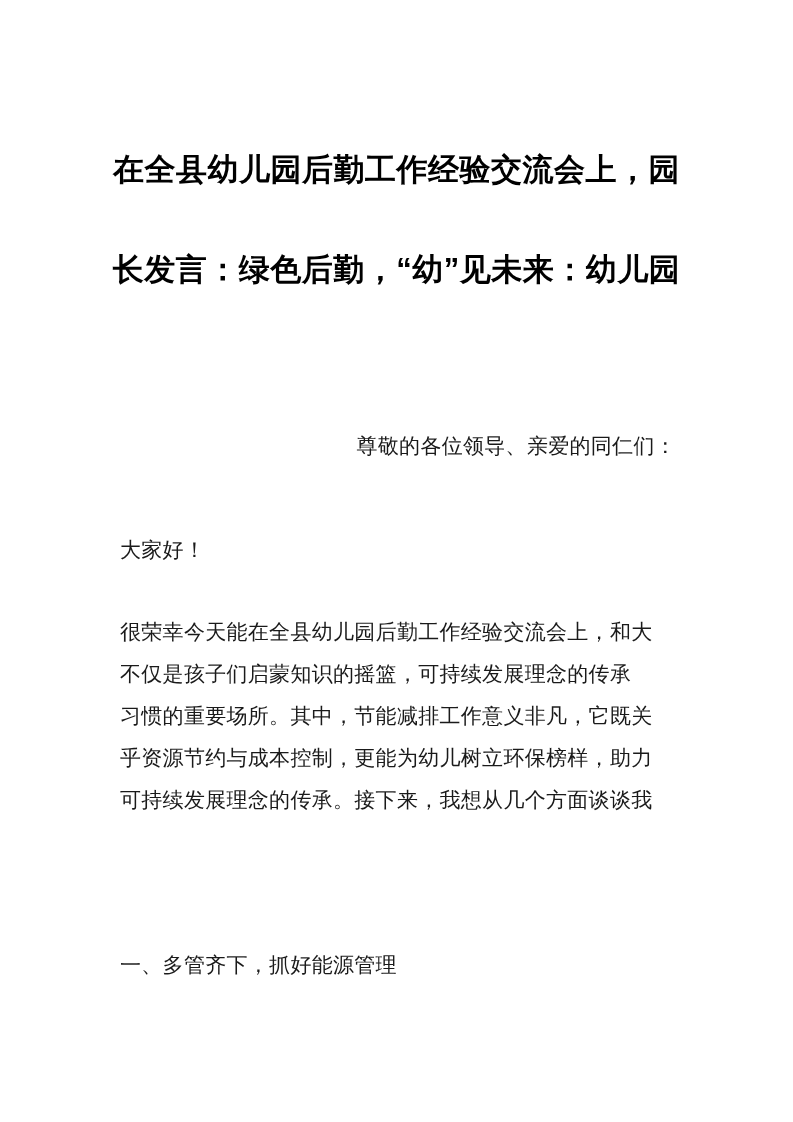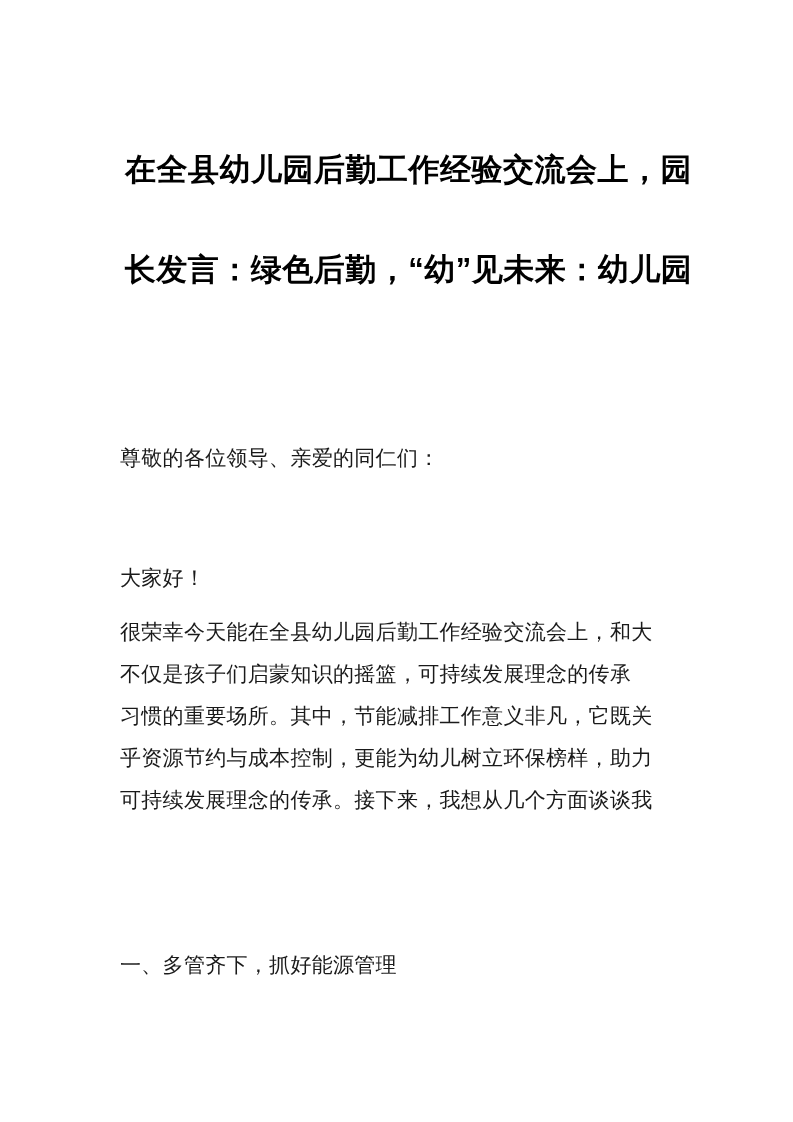--- a/index.html
+++ b/index.html
@@ -11,21 +11,21 @@
     position: relative;
     width: 793px;
     height: 1122px;
     background: #ffffff;
     overflow: hidden;
     font-family: "Liberation Sans", "DejaVu Sans", sans-serif;
   }
   .doc-title {
     position: absolute;
     top: 99px;
-    left: 122px;
+    left: 110px;
     width: 573px;
     text-align: center;
     color: #000000;
     font-size: 31px;
     font-weight: bold;
     line-height: 100px;
     letter-spacing: 0.5px;
   }
   .doc-title .title-line {
     display: block;
@@ -37,22 +37,22 @@
     width: 556px;
     color: #1a1a1a;
     font-size: 21px;
     line-height: 42px;
     letter-spacing: 0.3px;
   }
   .para .body-line {
     display: block;
     white-space: nowrap;
   }
-  .para-salutation { top: 437px; }
-  .para-greeting   { top: 557px; }
+  .para-salutation { top: 425px; text-align: right; }
+  .para-greeting   { top: 529px; }
   .para-body       { top: 611px; font-family: Liberation Serif, serif; }
   .para-heading    { top: 944px; }
 </style>
 </head>
 <body>
 
 <div class="page">
 
   <h1 class="doc-title">
     <span class="title-line">在全县幼儿园后勤工作经验交流会上，园</span>

